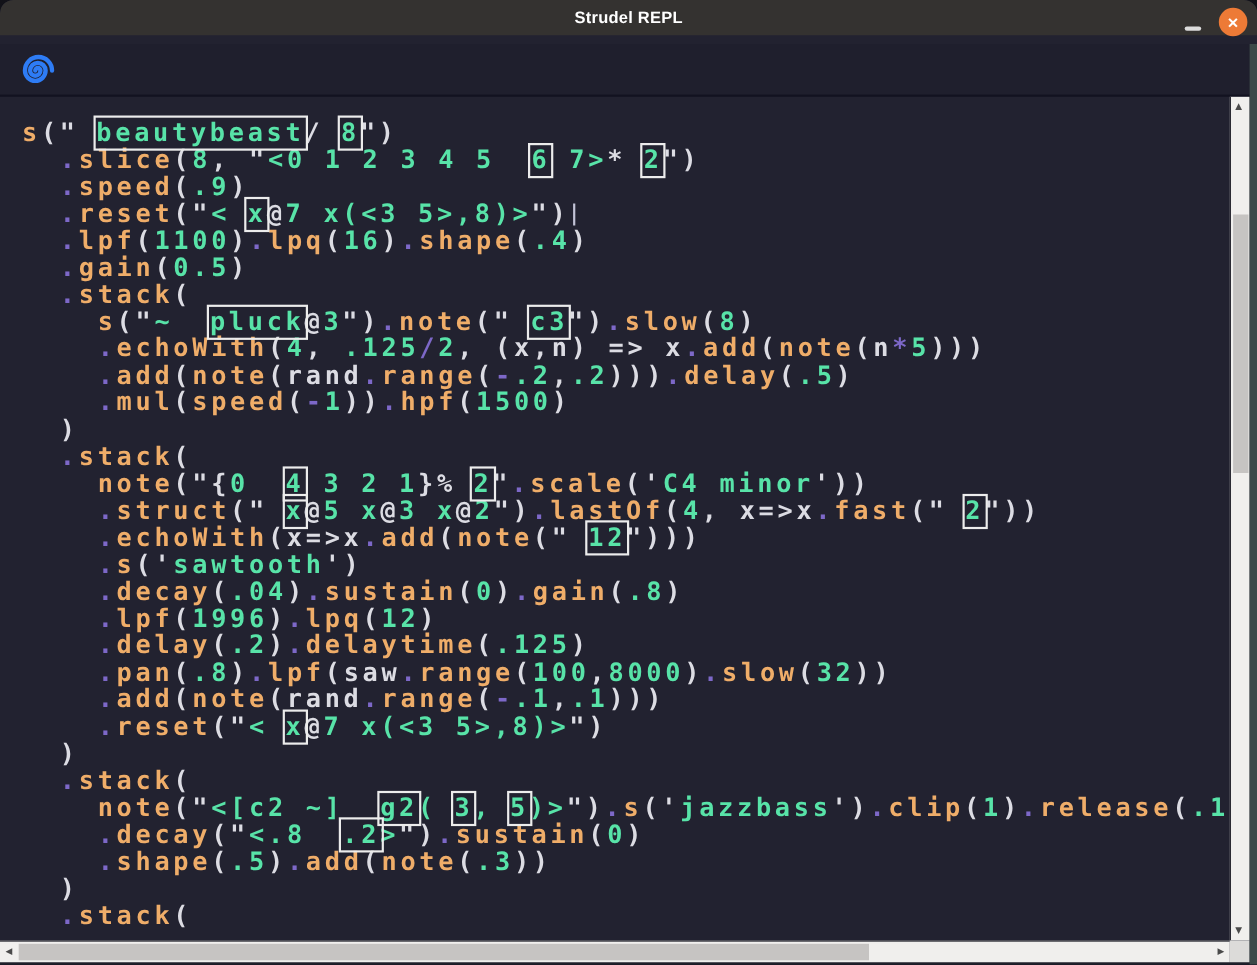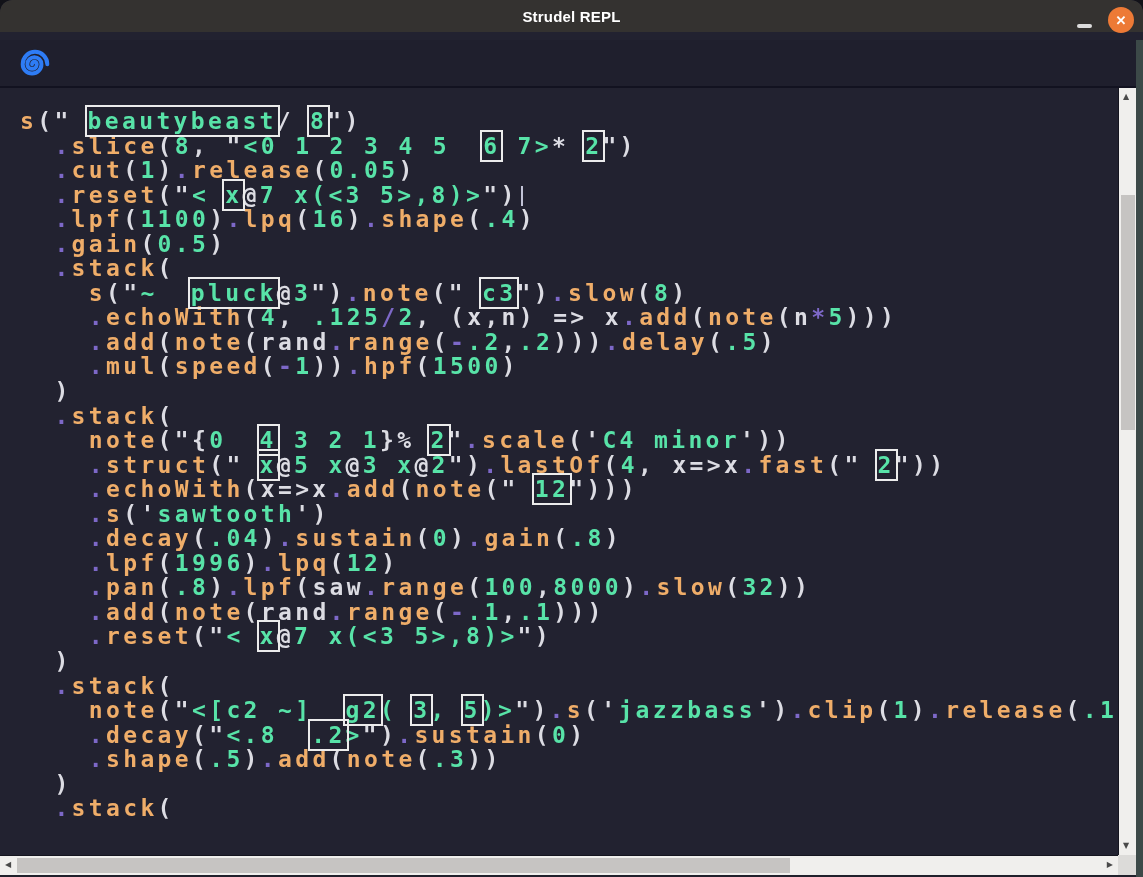--- a/index.html
+++ b/index.html
@@ -65,37 +65,38 @@
 
   <div class="header">
     <svg class="logo" viewBox="9 3 29 26" fill="none">
       <path d="M21,17 a2,2 0 0 1 4,0 a4,4 0 0 1 -8,0 a6,6 0 0 1 12,0 a8,8 0 0 1 -16,0 a10.5,10.5 0 0 1 21,0" stroke="#2E7CF5" stroke-width="3.4" stroke-linecap="round"></path>
     </svg>
   </div>
 
   <div class="editor">
       <div class="line"><span class="tk-m">s</span><span class="tk-p">("</span><span class="tk-s boxed">beautybeast</span><span class="tk-p">/</span><span class="tk-s boxed">8</span><span class="tk-p">")</span></div>
       <div class="line"><span class="tk-p">  </span><span class="tk-o">.</span><span class="tk-m">slice</span><span class="tk-p">(</span><span class="tk-s">8</span><span class="tk-p">, "</span><span class="tk-s">&lt;0 1 2 3 4 5 </span><span class="tk-s boxed">6</span><span class="tk-s"> 7&gt;</span><span class="tk-p">*</span><span class="tk-s boxed">2</span><span class="tk-p">")</span></div>
-      <div class="line"><span class="tk-p">  </span><span class="tk-o">.</span><span class="tk-m">cut</span><span class="tk-p">(</span><span class="tk-s">1</span><span class="tk-p">)</span><span class="tk-o">.</span><span class="tk-m">release</span><span class="tk-p">(</span><span class="tk-s">0.05</span><span class="tk-p">)</span></div>
+      <div class="line"><span class="tk-p">  </span><span class="tk-o">.</span><span class="tk-m">speed</span><span class="tk-p">(</span><span class="tk-s">.9</span><span class="tk-p">)</span></div>
       <div class="line"><span class="tk-p">  </span><span class="tk-o">.</span><span class="tk-m">reset</span><span class="tk-p">("</span><span class="tk-s">&lt;</span><span class="tk-s boxed">x</span><span class="tk-p">@</span><span class="tk-s">7 x(&lt;3 5&gt;,8)&gt;</span><span class="tk-p">")</span><span class="cursor"></span></div>
       <div class="line"><span class="tk-p">  </span><span class="tk-o">.</span><span class="tk-m">lpf</span><span class="tk-p">(</span><span class="tk-s">1100</span><span class="tk-p">)</span><span class="tk-o">.</span><span class="tk-m">lpq</span><span class="tk-p">(</span><span class="tk-s">16</span><span class="tk-p">)</span><span class="tk-o">.</span><span class="tk-m">shape</span><span class="tk-p">(</span><span class="tk-s">.4</span><span class="tk-p">)</span></div>
       <div class="line"><span class="tk-p">  </span><span class="tk-o">.</span><span class="tk-m">gain</span><span class="tk-p">(</span><span class="tk-s">0.5</span><span class="tk-p">)</span></div>
       <div class="line"><span class="tk-p">  </span><span class="tk-o">.</span><span class="tk-m">stack</span><span class="tk-p">(</span></div>
       <div class="line"><span class="tk-p">    </span><span class="tk-m">s</span><span class="tk-p">("</span><span class="tk-s">~ </span><span class="tk-s boxed">pluck</span><span class="tk-p">@</span><span class="tk-s">3</span><span class="tk-p">")</span><span class="tk-o">.</span><span class="tk-m">note</span><span class="tk-p">("</span><span class="tk-s boxed">c3</span><span class="tk-p">")</span><span class="tk-o">.</span><span class="tk-m">slow</span><span class="tk-p">(</span><span class="tk-s">8</span><span class="tk-p">)</span></div>
       <div class="line"><span class="tk-p">    </span><span class="tk-o">.</span><span class="tk-m">echoWith</span><span class="tk-p">(</span><span class="tk-s">4</span><span class="tk-p">, </span><span class="tk-s">.125</span><span class="tk-o">/</span><span class="tk-s">2</span><span class="tk-p">, (x,n) =&gt; x</span><span class="tk-o">.</span><span class="tk-m">add</span><span class="tk-p">(</span><span class="tk-m">note</span><span class="tk-p">(n</span><span class="tk-o">*</span><span class="tk-s">5</span><span class="tk-p">)))</span></div>
       <div class="line"><span class="tk-p">    </span><span class="tk-o">.</span><span class="tk-m">add</span><span class="tk-p">(</span><span class="tk-m">note</span><span class="tk-p">(rand</span><span class="tk-o">.</span><span class="tk-m">range</span><span class="tk-p">(</span><span class="tk-o">-</span><span class="tk-s">.2</span><span class="tk-p">,</span><span class="tk-s">.2</span><span class="tk-p">)))</span><span class="tk-o">.</span><span class="tk-m">delay</span><span class="tk-p">(</span><span class="tk-s">.5</span><span class="tk-p">)</span></div>
       <div class="line"><span class="tk-p">    </span><span class="tk-o">.</span><span class="tk-m">mul</span><span class="tk-p">(</span><span class="tk-m">speed</span><span class="tk-p">(</span><span class="tk-o">-</span><span class="tk-s">1</span><span class="tk-p">))</span><span class="tk-o">.</span><span class="tk-m">hpf</span><span class="tk-p">(</span><span class="tk-s">1500</span><span class="tk-p">)</span></div>
       <div class="line"><span class="tk-p">  )</span></div>
       <div class="line"><span class="tk-p">  </span><span class="tk-o">.</span><span class="tk-m">stack</span><span class="tk-p">(</span></div>
       <div class="line"><span class="tk-p">    </span><span class="tk-m">note</span><span class="tk-p">("{</span><span class="tk-s">0 </span><span class="tk-s boxed">4</span><span class="tk-s"> 3 2 1</span><span class="tk-p">}%</span><span class="tk-s boxed">2</span><span class="tk-p">"</span><span class="tk-o">.</span><span class="tk-m">scale</span><span class="tk-p">('</span><span class="tk-s">C4 minor</span><span class="tk-p">'))</span></div>
       <div class="line"><span class="tk-p">    </span><span class="tk-o">.</span><span class="tk-m">struct</span><span class="tk-p">("</span><span class="tk-s boxed">x</span><span class="tk-p">@</span><span class="tk-s">5 x</span><span class="tk-p">@</span><span class="tk-s">3 x</span><span class="tk-p">@</span><span class="tk-s">2</span><span class="tk-p">")</span><span class="tk-o">.</span><span class="tk-m">lastOf</span><span class="tk-p">(</span><span class="tk-s">4</span><span class="tk-p">, x=&gt;x</span><span class="tk-o">.</span><span class="tk-m">fast</span><span class="tk-p">("</span><span class="tk-s boxed">2</span><span class="tk-p">"))</span></div>
       <div class="line"><span class="tk-p">    </span><span class="tk-o">.</span><span class="tk-m">echoWith</span><span class="tk-p">(x=&gt;x</span><span class="tk-o">.</span><span class="tk-m">add</span><span class="tk-p">(</span><span class="tk-m">note</span><span class="tk-p">("</span><span class="tk-s boxed">12</span><span class="tk-p">")))</span></div>
       <div class="line"><span class="tk-p">    </span><span class="tk-o">.</span><span class="tk-m">s</span><span class="tk-p">('</span><span class="tk-s">sawtooth</span><span class="tk-p">')</span></div>
       <div class="line"><span class="tk-p">    </span><span class="tk-o">.</span><span class="tk-m">decay</span><span class="tk-p">(</span><span class="tk-s">.04</span><span class="tk-p">)</span><span class="tk-o">.</span><span class="tk-m">sustain</span><span class="tk-p">(</span><span class="tk-s">0</span><span class="tk-p">)</span><span class="tk-o">.</span><span class="tk-m">gain</span><span class="tk-p">(</span><span class="tk-s">.8</span><span class="tk-p">)</span></div>
       <div class="line"><span class="tk-p">    </span><span class="tk-o">.</span><span class="tk-m">lpf</span><span class="tk-p">(</span><span class="tk-s">1996</span><span class="tk-p">)</span><span class="tk-o">.</span><span class="tk-m">lpq</span><span class="tk-p">(</span><span class="tk-s">12</span><span class="tk-p">)</span></div>
+      <div class="line"><span class="tk-p">    </span><span class="tk-o">.</span><span class="tk-m">delay</span><span class="tk-p">(</span><span class="tk-s">.2</span><span class="tk-p">)</span><span class="tk-o">.</span><span class="tk-m">delaytime</span><span class="tk-p">(</span><span class="tk-s">.125</span><span class="tk-p">)</span></div>
       <div class="line"><span class="tk-p">    </span><span class="tk-o">.</span><span class="tk-m">pan</span><span class="tk-p">(</span><span class="tk-s">.8</span><span class="tk-p">)</span><span class="tk-o">.</span><span class="tk-m">lpf</span><span class="tk-p">(saw</span><span class="tk-o">.</span><span class="tk-m">range</span><span class="tk-p">(</span><span class="tk-s">100</span><span class="tk-p">,</span><span class="tk-s">8000</span><span class="tk-p">)</span><span class="tk-o">.</span><span class="tk-m">slow</span><span class="tk-p">(</span><span class="tk-s">32</span><span class="tk-p">))</span></div>
       <div class="line"><span class="tk-p">    </span><span class="tk-o">.</span><span class="tk-m">add</span><span class="tk-p">(</span><span class="tk-m">note</span><span class="tk-p">(rand</span><span class="tk-o">.</span><span class="tk-m">range</span><span class="tk-p">(</span><span class="tk-o">-</span><span class="tk-s">.1</span><span class="tk-p">,</span><span class="tk-s">.1</span><span class="tk-p">)))</span></div>
       <div class="line"><span class="tk-p">    </span><span class="tk-o">.</span><span class="tk-m">reset</span><span class="tk-p">("</span><span class="tk-s">&lt;</span><span class="tk-s boxed">x</span><span class="tk-p">@</span><span class="tk-s">7 x(&lt;3 5&gt;,8)&gt;</span><span class="tk-p">")</span></div>
       <div class="line"><span class="tk-p">  )</span></div>
       <div class="line"><span class="tk-p">  </span><span class="tk-o">.</span><span class="tk-m">stack</span><span class="tk-p">(</span></div>
       <div class="line"><span class="tk-p">    </span><span class="tk-m">note</span><span class="tk-p">("</span><span class="tk-s">&lt;[c2 ~] </span><span class="tk-s boxed">g2</span><span class="tk-s">(</span><span class="tk-s boxed">3</span><span class="tk-s">,</span><span class="tk-s boxed">5</span><span class="tk-s">)&gt;</span><span class="tk-p">")</span><span class="tk-o">.</span><span class="tk-m">s</span><span class="tk-p">('</span><span class="tk-s">jazzbass</span><span class="tk-p">')</span><span class="tk-o">.</span><span class="tk-m">clip</span><span class="tk-p">(</span><span class="tk-s">1</span><span class="tk-p">)</span><span class="tk-o">.</span><span class="tk-m">release</span><span class="tk-p">(</span><span class="tk-s">.1</span><span class="tk-p">)</span></div>
       <div class="line"><span class="tk-p">    </span><span class="tk-o">.</span><span class="tk-m">decay</span><span class="tk-p">("</span><span class="tk-s">&lt;.8 </span><span class="tk-s boxed">.2</span><span class="tk-s">&gt;</span><span class="tk-p">")</span><span class="tk-o">.</span><span class="tk-m">sustain</span><span class="tk-p">(</span><span class="tk-s">0</span><span class="tk-p">)</span></div>
       <div class="line"><span class="tk-p">    </span><span class="tk-o">.</span><span class="tk-m">shape</span><span class="tk-p">(</span><span class="tk-s">.5</span><span class="tk-p">)</span><span class="tk-o">.</span><span class="tk-m">add</span><span class="tk-p">(</span><span class="tk-m">note</span><span class="tk-p">(</span><span class="tk-s">.3</span><span class="tk-p">))</span></div>
       <div class="line"><span class="tk-p">  )</span></div>
       <div class="line"><span class="tk-p">  </span><span class="tk-o">.</span><span class="tk-m">stack</span><span class="tk-p">(</span></div>

